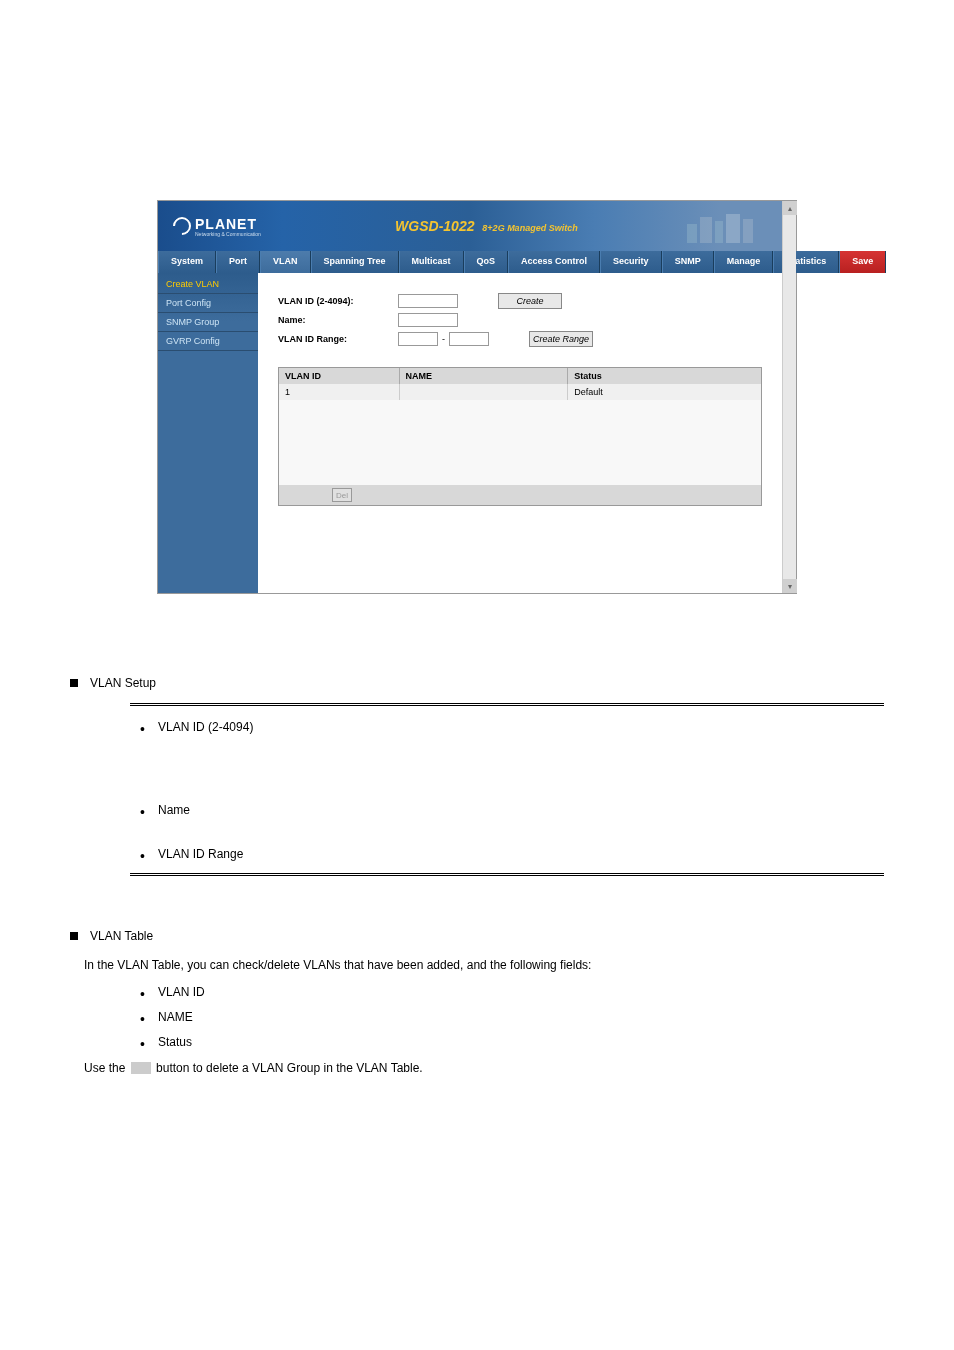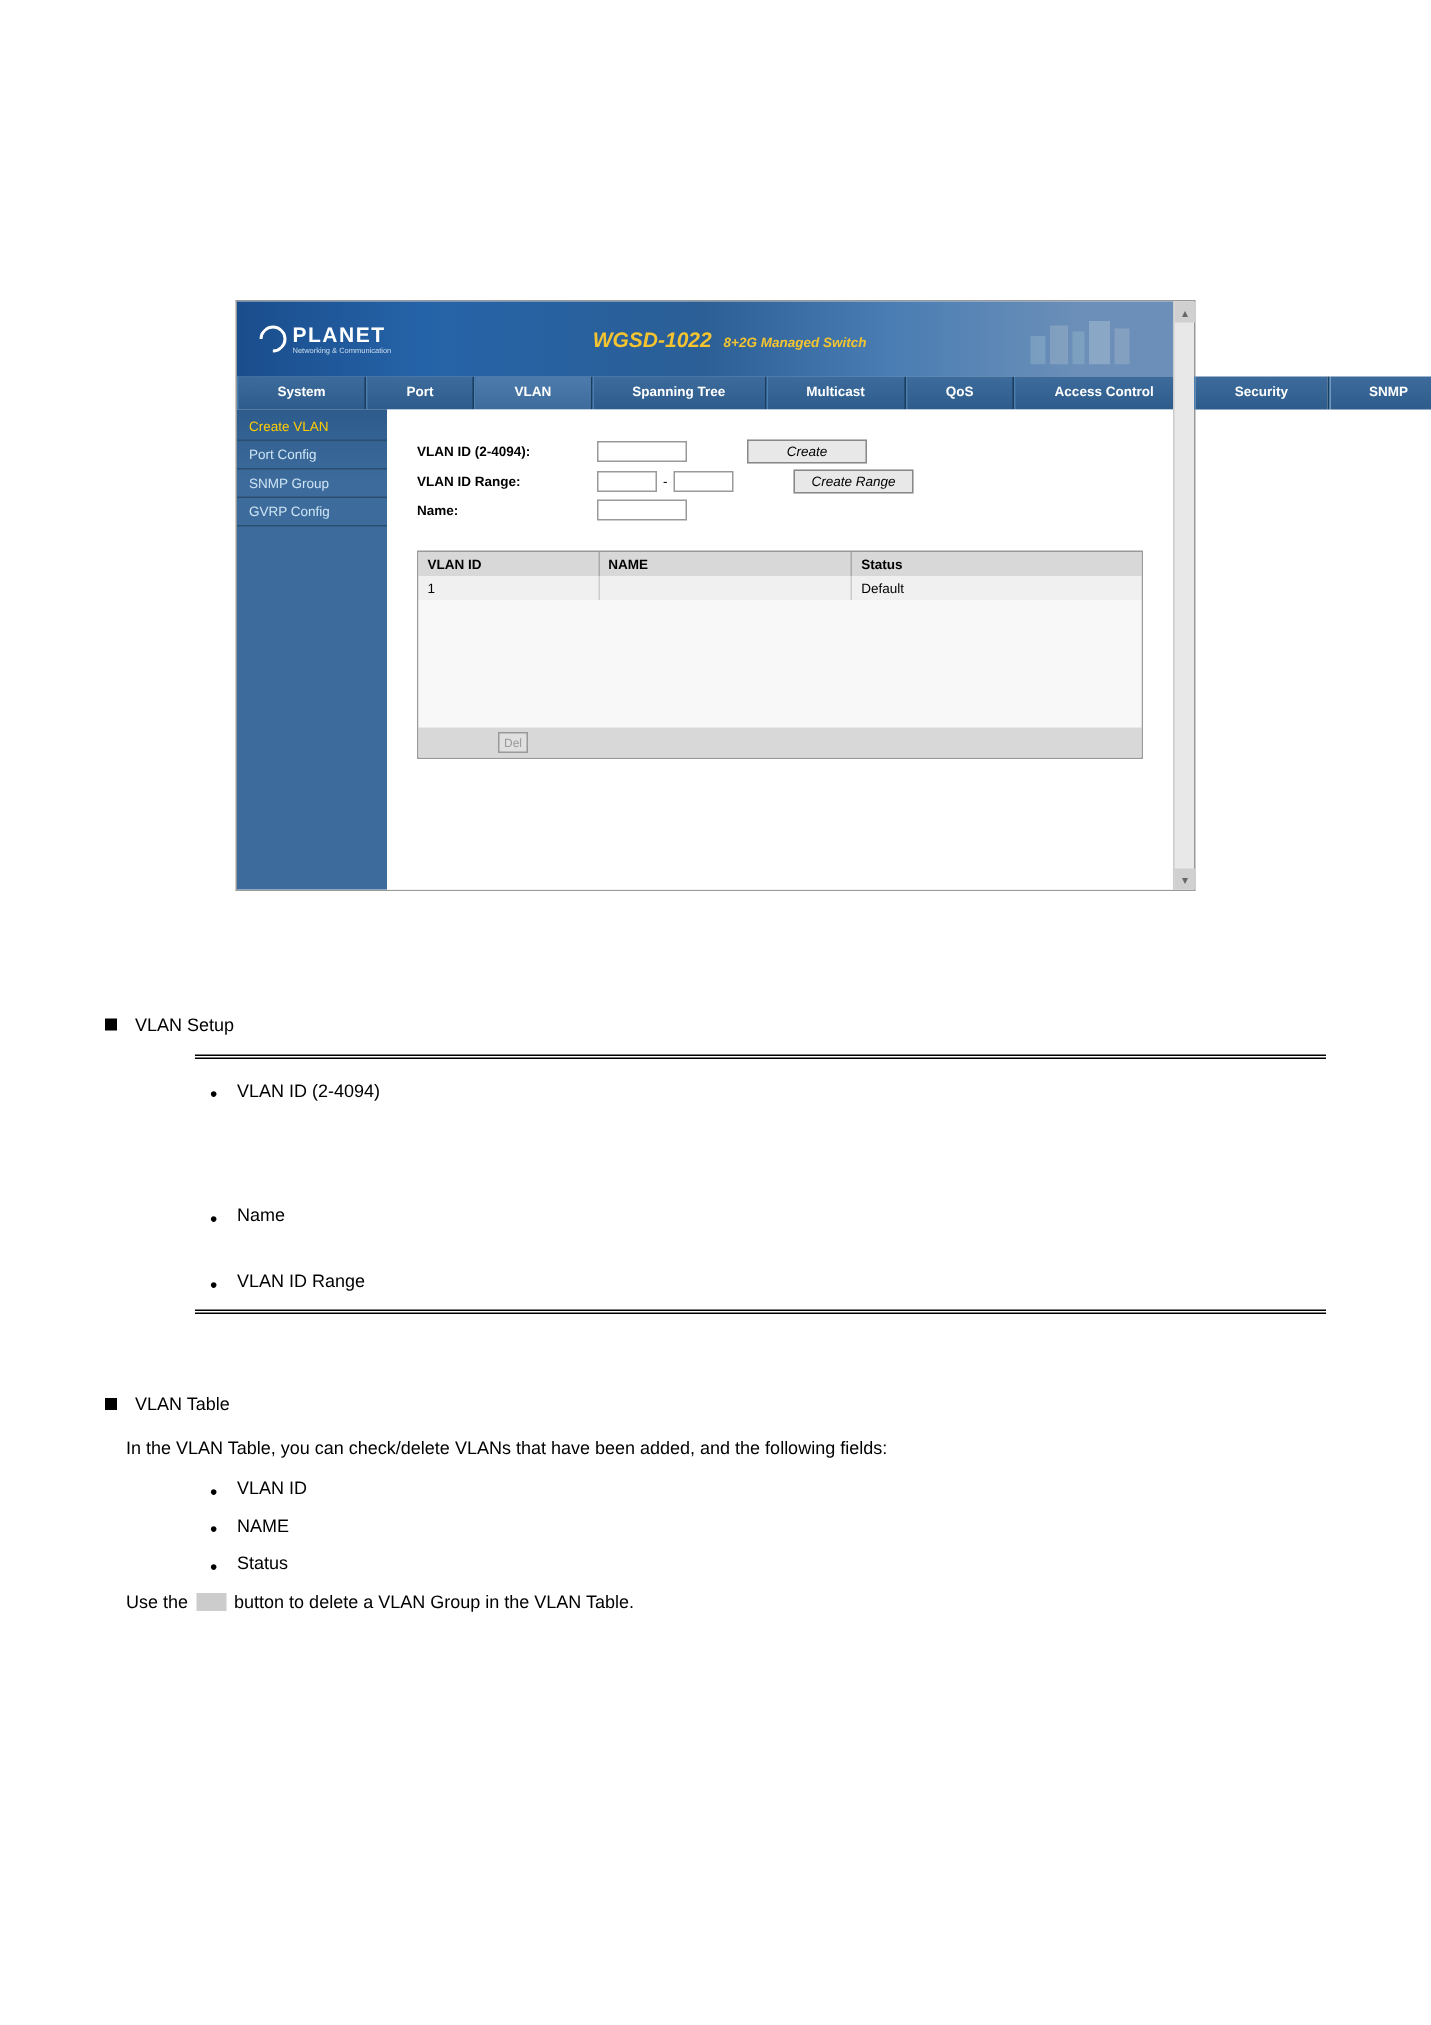--- a/index.html
+++ b/index.html
@@ -98,21 +98,21 @@
       opacity: 0.4;
     }
     .navbar {
       display: flex;
       background: #2d5c8c;
       margin-right: 14px;
       height: 22px;
     }
     .nav-item {
       flex: 0 0 auto;
-      padding: 4px 26px;
+      padding: 4px 12px;
       color: #fff;
       font-size: 9px;
       font-weight: bold;
       border-right: 1px solid #1a3d5c;
       border-left: 1px solid #4a7db0;
       background: linear-gradient(180deg, #3d6c9c 0%, #2d5c8c 100%);
       cursor: pointer;
       display: flex;
       align-items: center;
       justify-content: center;
@@ -172,21 +172,21 @@
       width: 60px;
       height: 14px;
       border: 1px solid #999;
       font-size: 9px;
       padding: 0 2px;
     }
     .form-input.small { width: 40px; }
     .dash { margin: 0 4px; }
     .form-button {
       margin-left: 40px;
-      width: 80px;
+      width: 64px;
       height: 16px;
       font-size: 9px;
       background: #e8e8e8;
       border: 1px solid #888;
       cursor: pointer;
       font-style: italic;
     }
     .table-section {
       border: 1px solid #999;
       margin-top: 10px;
@@ -366,29 +366,29 @@
       </div>
 
       <div class="main-panel">
         <div class="form-section">
           <div class="form-row">
             <span class="form-label">VLAN ID (2-4094):</span>
             <input class="form-input" style="">
             <button class="form-button">Create</button>
           </div>
           <div class="form-row">
+            <span class="form-label">Name:</span>
+            <input class="form-input" style="">
+          </div>
+          <div class="form-row">
             <span class="form-label">VLAN ID Range:</span>
             <input class="form-input small" style="">
             <span class="dash">-</span>
             <input class="form-input small" style="">
             <button class="form-button">Create Range</button>
-          </div>
-          <div class="form-row">
-            <span class="form-label">Name:</span>
-            <input class="form-input" style="">
           </div>
         </div>
 
         <div class="table-section">
           <div class="table-header">
             <div class="col-vlanid">VLAN ID</div>
             <div class="col-name">NAME</div>
             <div class="col-status">Status</div>
           </div>
           <div class="table-row">

